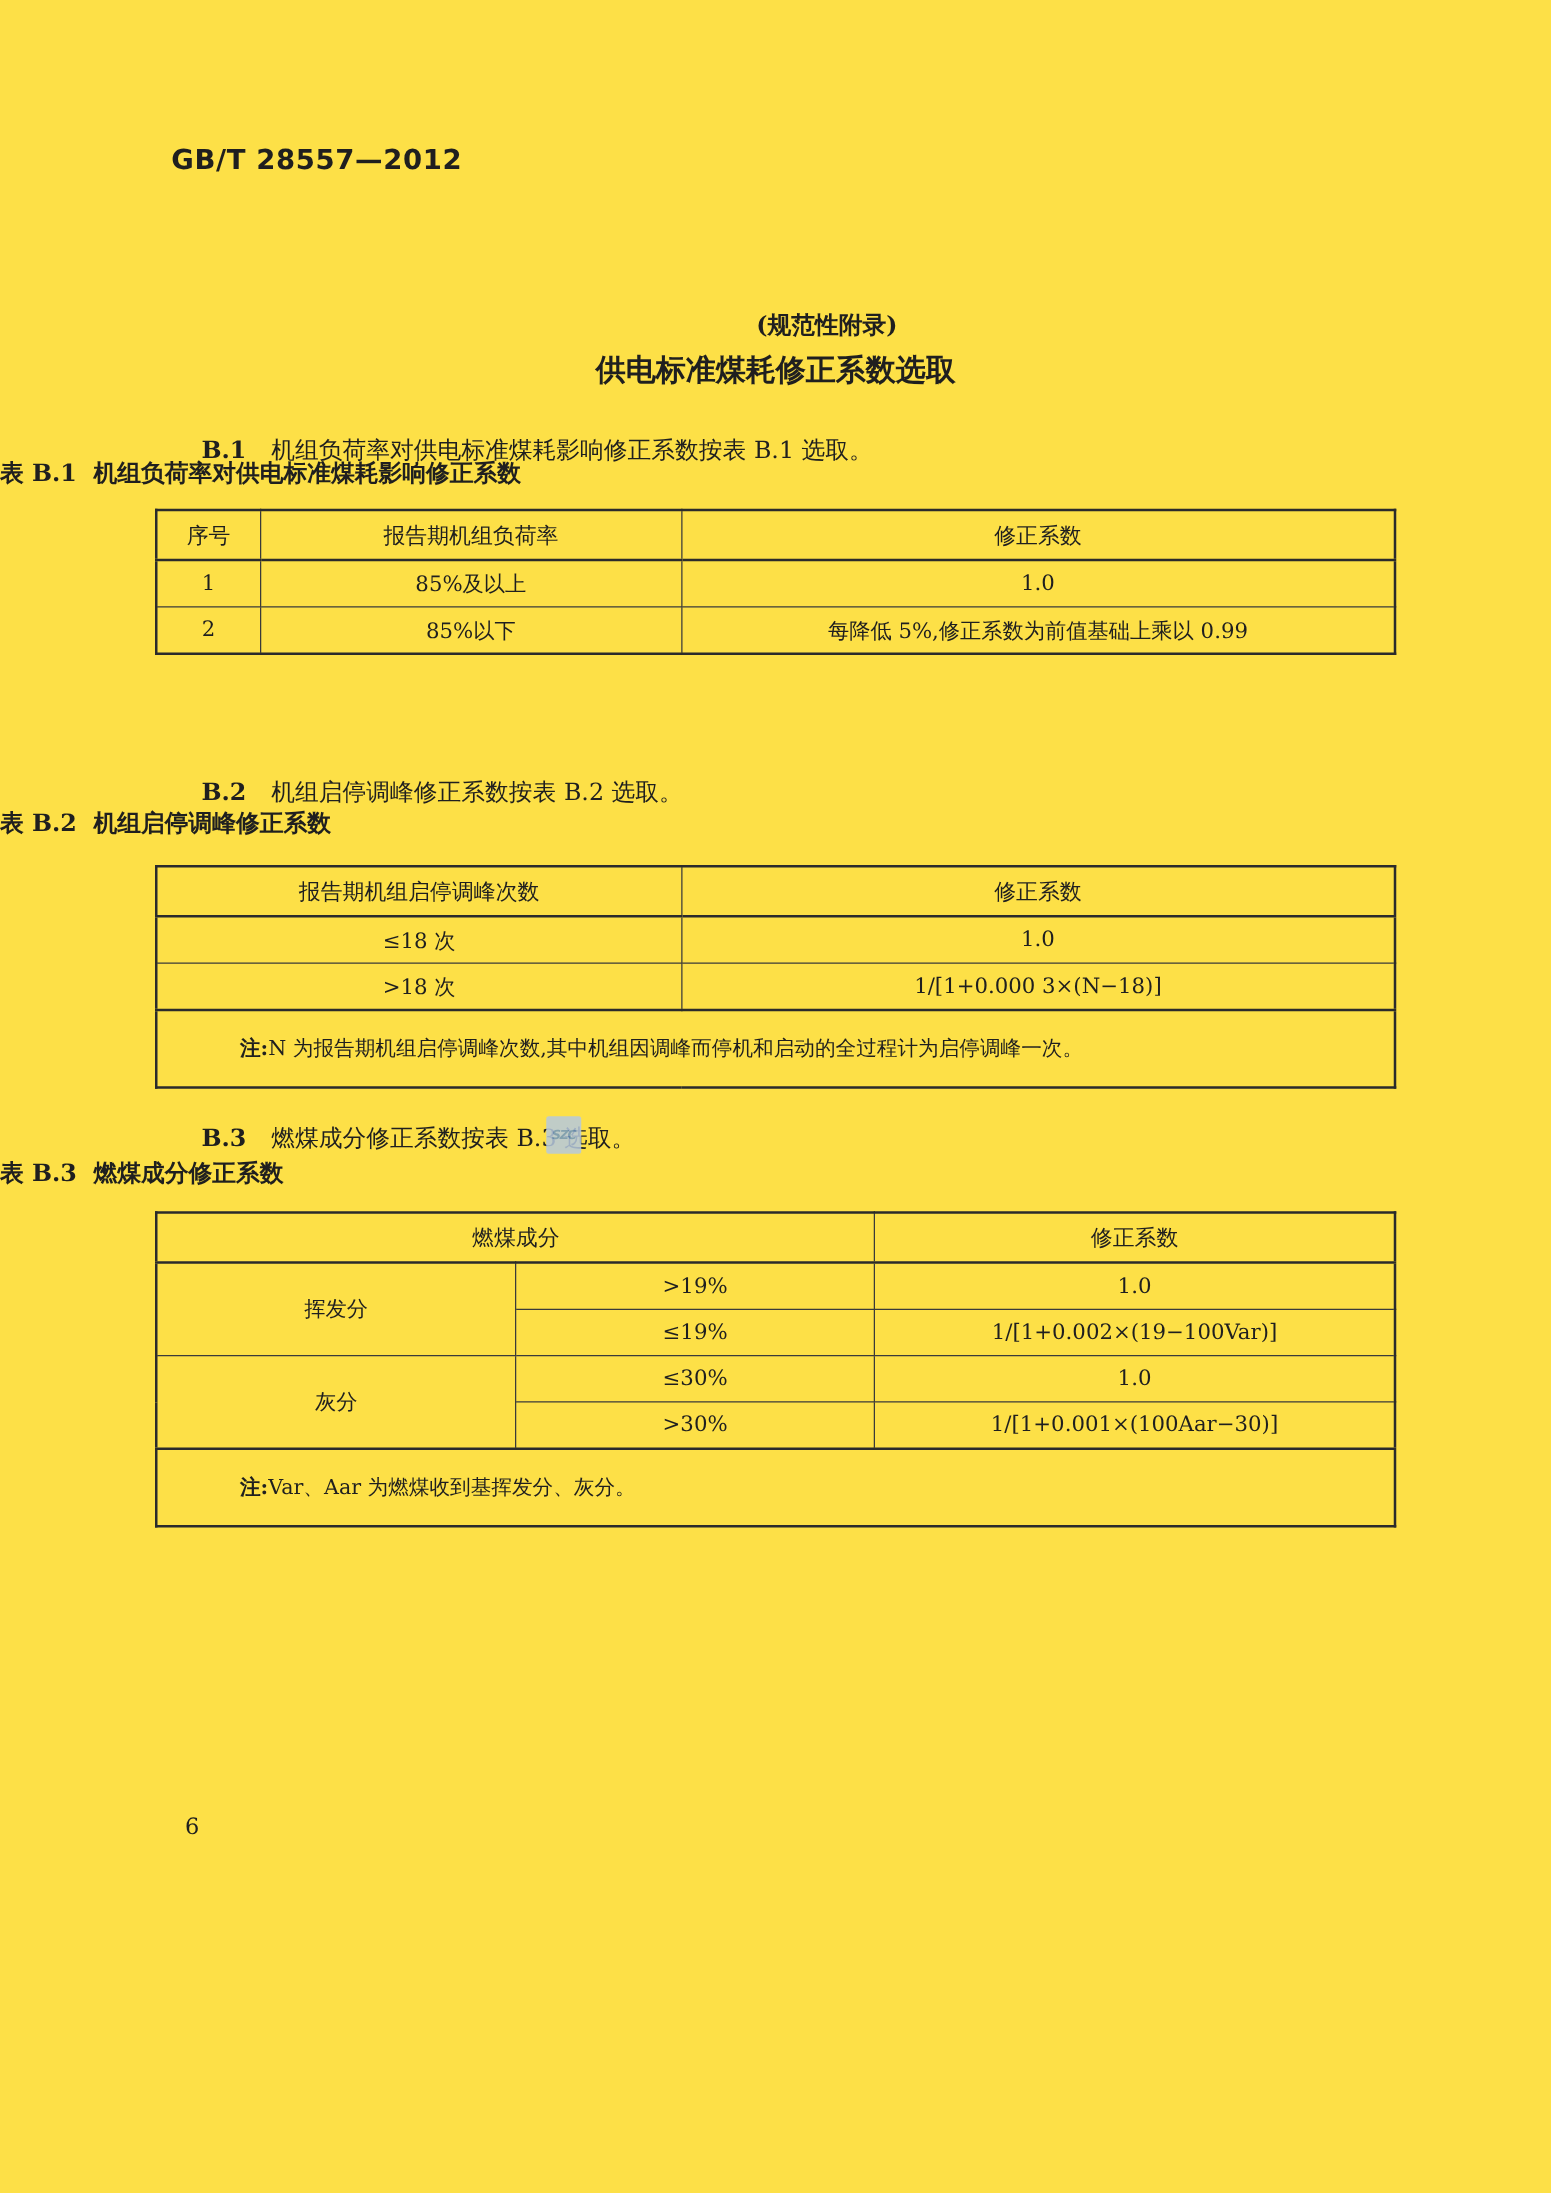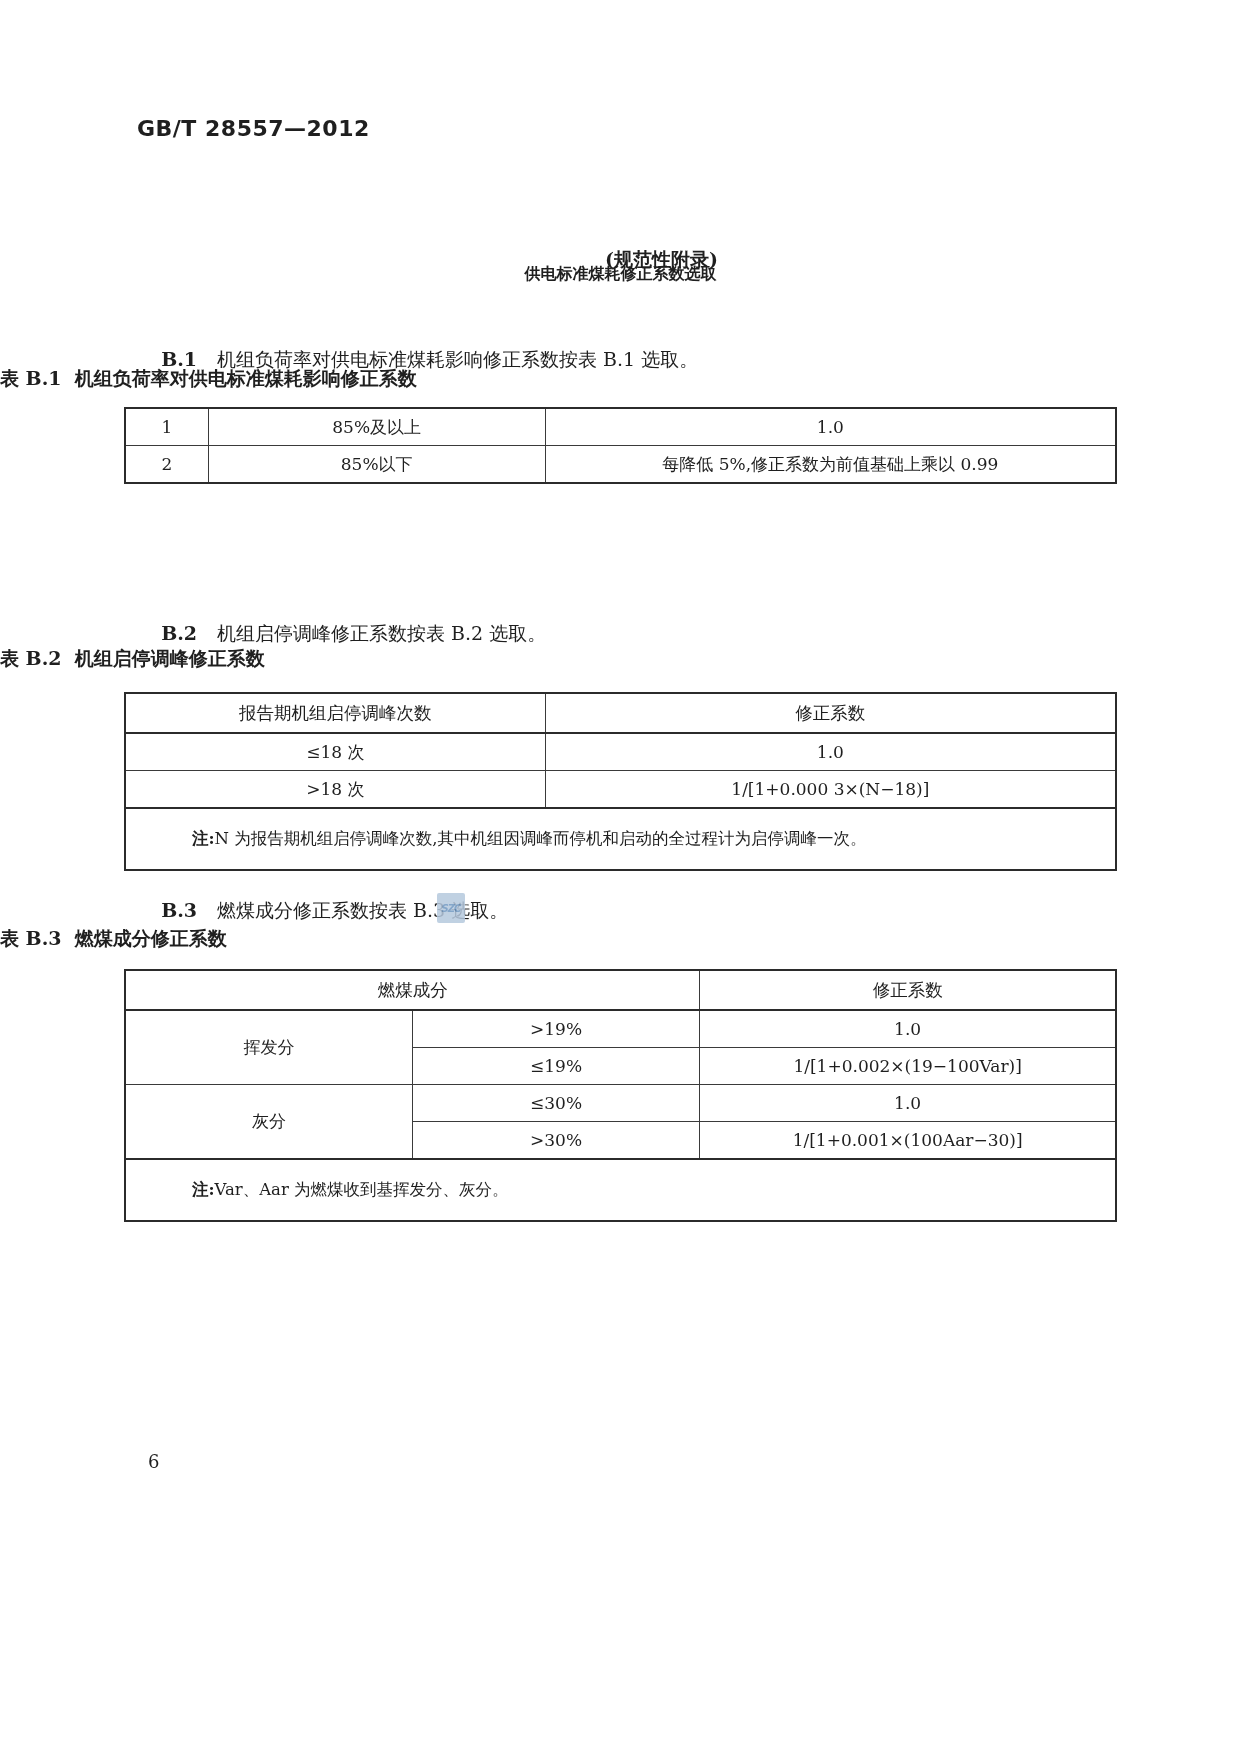--- a/index.html
+++ b/index.html
@@ -1,33 +1,33 @@
 <!DOCTYPE html>
 <html><head>
 <meta charset="utf-8">
 <style>
   html,body { margin:0; padding:0; background:#e8e8e8; }
   .page {
     position:relative;
     width:1241px; height:1754px;
     margin:0 auto;
-    background:#ffffff;
+    background:#fde047;
     font-family:"DejaVu Serif","Liberation Serif",serif;
     color:#1f1f1f;
     overflow:hidden;
   }
   .doc-header {
     position:absolute; top:116px; left:137px;
     font-size:22px; font-weight:bold; letter-spacing:0.5px;
     font-family:"DejaVu Sans","Liberation Sans",sans-serif;
   }
   .centered { position:absolute; left:0; width:100%; text-align:center; }
   .t1 { top:212px; font-size:21px; font-weight:bold; }
   .t2 { top:247px; font-size:19px; font-weight:bold;padding-left:41px; }
-  .t3 { top:264px; font-size:16px; font-weight:bold; }
+  .t3 { top:280px; font-size:24px; font-weight:bold; }
   .section-line {
     position:absolute; left:137px; width:980px;
     font-size:19px; white-space:pre-wrap;
   }
   .sec-b1 { top:325px; }
   .sec-b2 { top:599px; }
   .sec-b3 { top:876px; }
   .section-label { font-weight:bold; margin-right:20px; }
   .caption {
     position:absolute; left:0; width:100%;
@@ -90,20 +90,25 @@
 
   <div class="caption cap-b1">表 B.1  机组负荷率对供电标准煤耗影响修正系数</div>
 
   <table class="std tbl-b1">
     <colgroup>
         <col style="width:8.4%">
         <col style="width:34%">
         <col style="width:57.6%">
       </colgroup>
     <tbody>
+        <tr class="th-row">
+      <th>序号</th>
+      <th>报告期机组负荷率</th>
+      <th>修正系数</th>
+    </tr>
     <tr>
       <td>1</td>
       <td>85%及以上</td>
       <td>1.0</td>
     </tr>
     <tr>
       <td>2</td>
       <td>85%以下</td>
       <td>每降低 5%,修正系数为前值基础上乘以 0.99</td>
     </tr>

